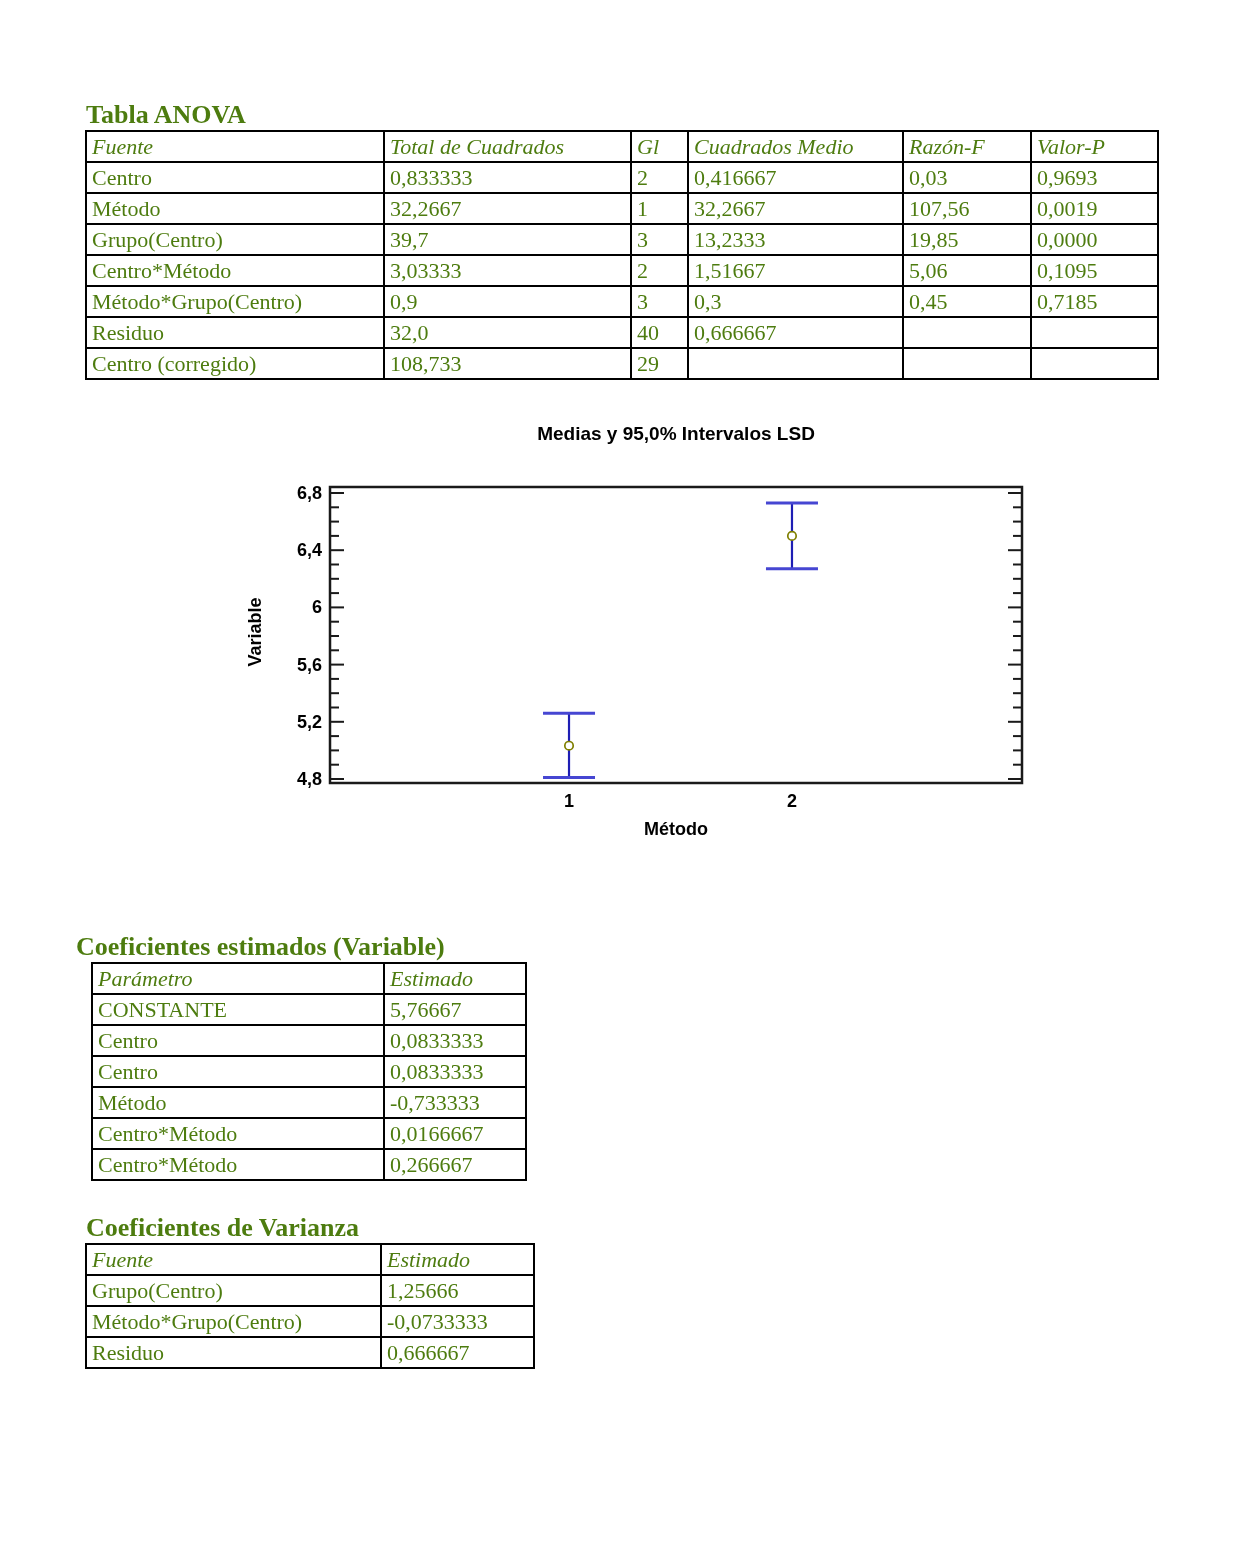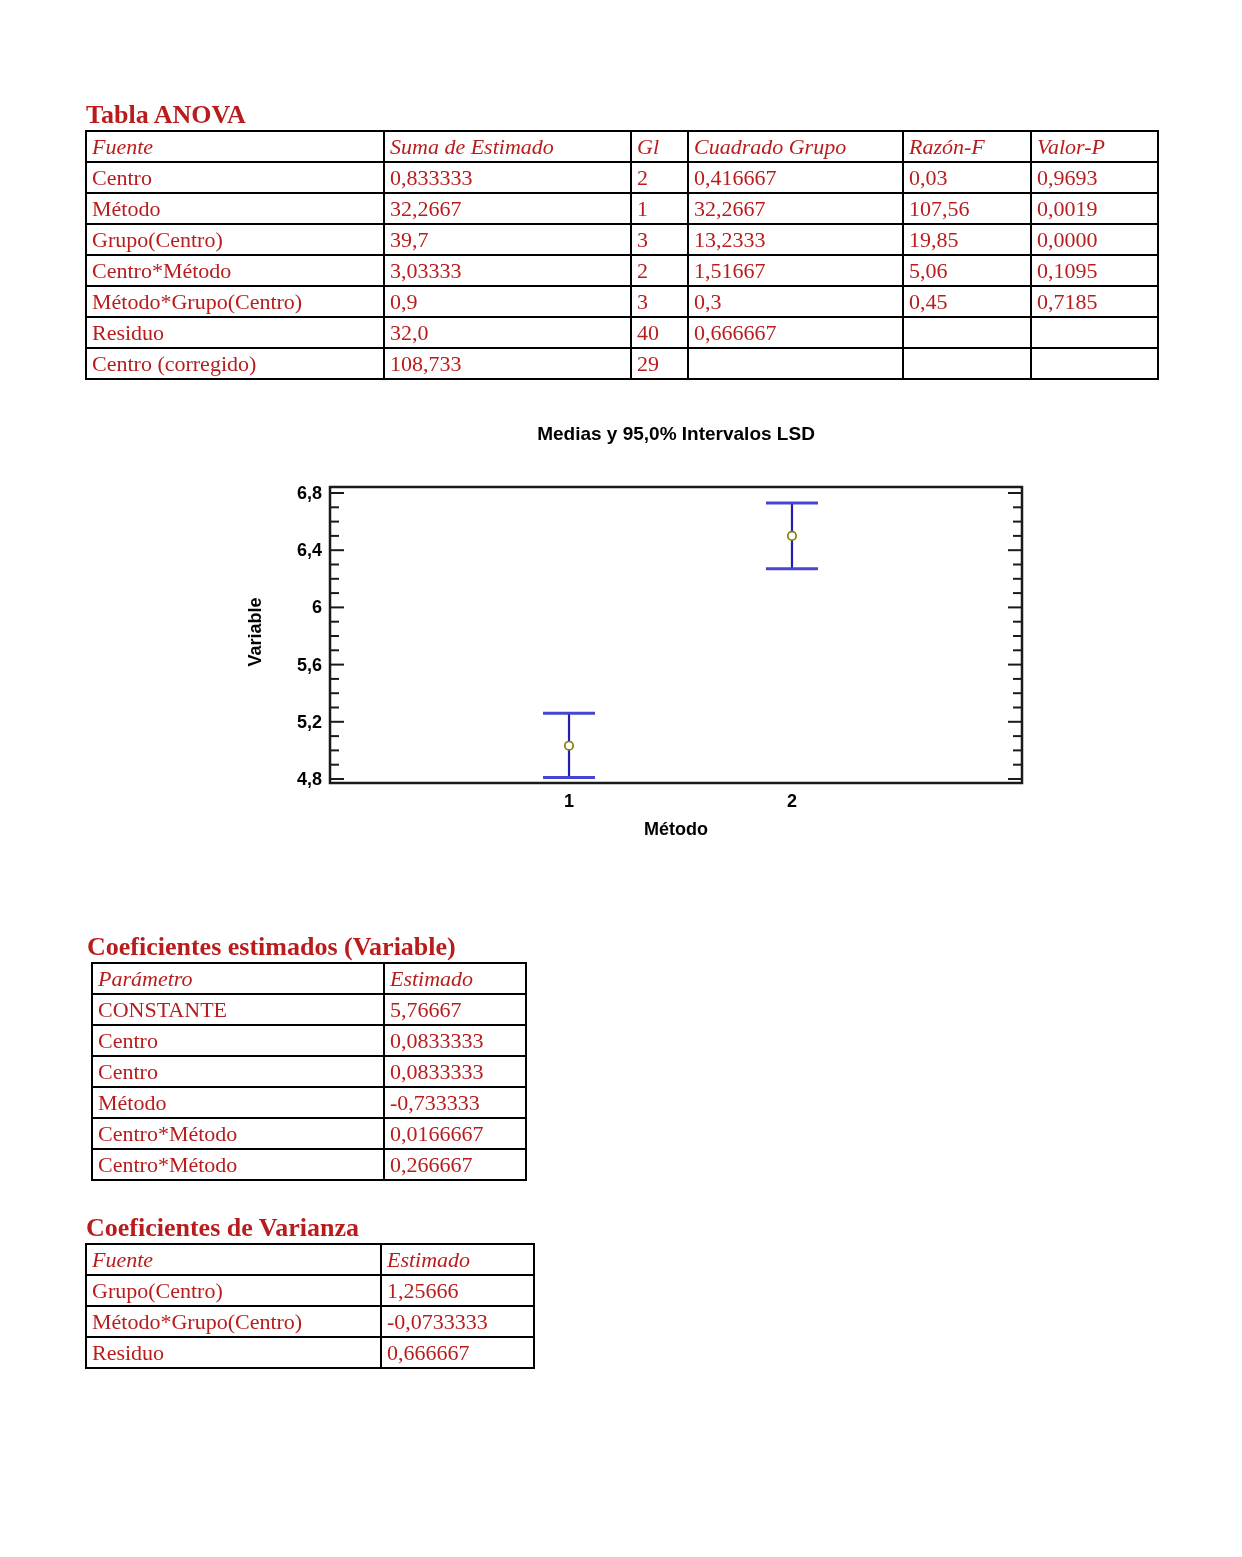--- a/index.html
+++ b/index.html
@@ -1,18 +1,18 @@
 <!DOCTYPE html>
 <html><head>
 <meta charset="utf-8">
 <style>
   html,body{margin:0;padding:0;background:#ffffff;}
   .page{
     position:relative;width:1242px;height:1557px;background:#ffffff;
-    overflow:hidden;color:#b91c1c;
+    overflow:hidden;color:#4d7c0f;
     font-family:"Liberation Serif", serif;
   }
   .abs{position:absolute;}
   .heading{
     margin:0;font-family:"Liberation Serif", serif;
     font-size:26px;font-weight:bold;line-height:1.1;white-space:nowrap;
   }
   table.data{border-collapse:collapse;table-layout:fixed;background:#fff;}
   table.data th,table.data td{
     border:2px solid #000;height:29px;padding:0 4px 0 5px;
@@ -35,23 +35,23 @@
         <col style="width: 298px;">
         <col style="width: 247px;">
         <col style="width: 57px;">
         <col style="width: 215px;">
         <col style="width: 128px;">
         <col style="width: 127px;">
       </colgroup>
       <thead>
         <tr>
           <th>Fuente</th>
-          <th>Suma de Estimado</th>
+          <th>Total de Cuadrados</th>
           <th>Gl</th>
-          <th>Cuadrado Grupo</th>
+          <th>Cuadrados Medio</th>
           <th>Razón-F</th>
           <th>Valor-P</th>
         </tr>
       </thead>
       <tbody>
         <tr>
           <td>Centro</td>
           <td>0,833333</td>
           <td>2</td>
           <td>0,416667</td>
@@ -167,21 +167,21 @@
       <line x1="329.0168" y1="364.57000000000005" x2="329.0168" y2="300.22" stroke="#1e1eb4" stroke-width="2.2"></line>
       <line x1="303.0168" y1="300.22" x2="355.0168" y2="300.22" stroke="#4646d2" stroke-width="3"></line>
       <line x1="303.0168" y1="364.57000000000005" x2="355.0168" y2="364.57000000000005" stroke="#4646d2" stroke-width="3"></line>
       <line x1="551.9792" y1="155.79000000000005" x2="551.9792" y2="90.00999999999993" stroke="#1e1eb4" stroke-width="2.2"></line>
       <line x1="525.9792" y1="90.00999999999993" x2="577.9792" y2="90.00999999999993" stroke="#4646d2" stroke-width="3"></line>
       <line x1="525.9792" y1="155.79000000000005" x2="577.9792" y2="155.79000000000005" stroke="#4646d2" stroke-width="3"></line>
       <circle cx="329.0168" cy="332.6809999999999" r="4.2" fill="#ffffff" stroke="#7f7f00" stroke-width="1.7"></circle>
       <circle cx="551.9792" cy="122.89999999999998" r="4.2" fill="#ffffff" stroke="#7f7f00" stroke-width="1.7"></circle>
     </svg>
 
-  <h2 class="abs heading" style="left:87px;top:933px">Coeficientes estimados (Variable)</h2>
+  <h2 class="abs heading" style="left:76px;top:933px">Coeficientes estimados (Variable)</h2>
 
   <table id="t-coef" class="abs data" style="left:91px;top:962px;width:434px">
       <colgroup>
         <col style="width: 292px;">
         <col style="width: 142px;">
       </colgroup>
       <thead>
         <tr>
           <th>Parámetro</th>
           <th>Estimado</th>

